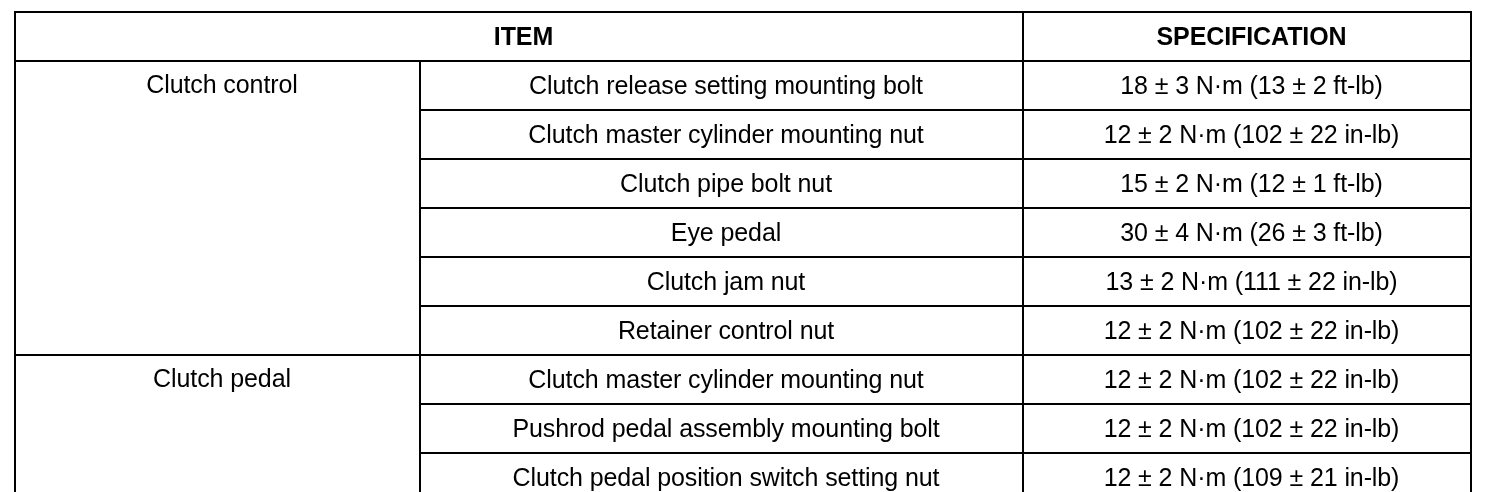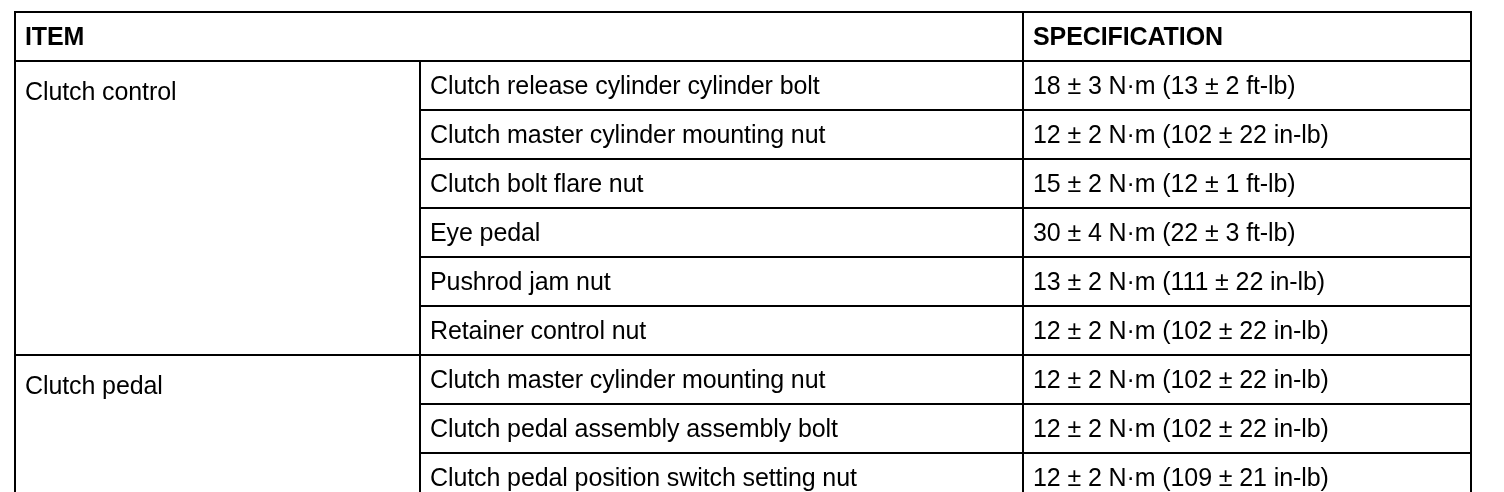--- a/index.html
+++ b/index.html
@@ -33,42 +33,42 @@
     background: #ffffff;
   }
 
   .spec-table td,
   .spec-table th {
     border: 2px solid #000000;
     padding: 0 0 0 9px;
     margin: 0;
     height: 47px;
     vertical-align: middle;
-    text-align: left;
+    text-align: center;
     font-size: 25px;
     line-height: 1.05;
     font-weight: normal;
     white-space: nowrap;
     letter-spacing: -0.1px;
     background: #ffffff;
   }
 
   .spec-table th {
     font-weight: bold;
   }
 
   
   .col-group { width: 405px; }
   .col-item  { width: 603px; }
   .col-spec  { width: 448px; }
 
   
   td.group-cell {
     vertical-align: top;
-    padding-top: 16px;
+    padding-top: 9px;
   }
 
   
   .spec-table {
     border: 2px solid #000000;
   }
 </style>
 </head>
 <body>
 
@@ -85,51 +85,51 @@
       <tr>
         <th colspan="2">ITEM</th>
         <th>SPECIFICATION</th>
       </tr>
     </thead>
 
     <tbody>
 
       <tr>
         <td class="group-cell" rowspan="6">Clutch control</td>
-        <td>Clutch release cylinder cylinder bolt</td>
+        <td>Clutch release setting mounting bolt</td>
         <td>18 ± 3 N·m (13 ± 2 ft-lb)</td>
       </tr>
       <tr>
         <td>Clutch master cylinder mounting nut</td>
         <td>12 ± 2 N·m (102 ± 22 in-lb)</td>
       </tr>
       <tr>
-        <td>Clutch bolt flare nut</td>
+        <td>Clutch pipe bolt nut</td>
         <td>15 ± 2 N·m (12 ± 1 ft-lb)</td>
       </tr>
       <tr>
         <td>Eye pedal</td>
-        <td>30 ± 4 N·m (22 ± 3 ft-lb)</td>
+        <td>30 ± 4 N·m (26 ± 3 ft-lb)</td>
       </tr>
       <tr>
-        <td>Pushrod jam nut</td>
+        <td>Clutch jam nut</td>
         <td>13 ± 2 N·m (111 ± 22 in-lb)</td>
       </tr>
       <tr>
         <td>Retainer control nut</td>
         <td>12 ± 2 N·m (102 ± 22 in-lb)</td>
       </tr>
 
       <tr>
         <td class="group-cell" rowspan="3">Clutch pedal</td>
         <td>Clutch master cylinder mounting nut</td>
         <td>12 ± 2 N·m (102 ± 22 in-lb)</td>
       </tr>
       <tr>
-        <td>Clutch pedal assembly assembly bolt</td>
+        <td>Pushrod pedal assembly mounting bolt</td>
         <td>12 ± 2 N·m (102 ± 22 in-lb)</td>
       </tr>
       <tr>
         <td>Clutch pedal position switch setting nut</td>
         <td>12 ± 2 N·m (109 ± 21 in-lb)</td>
       </tr>
 
     </tbody>
   </table>
 

